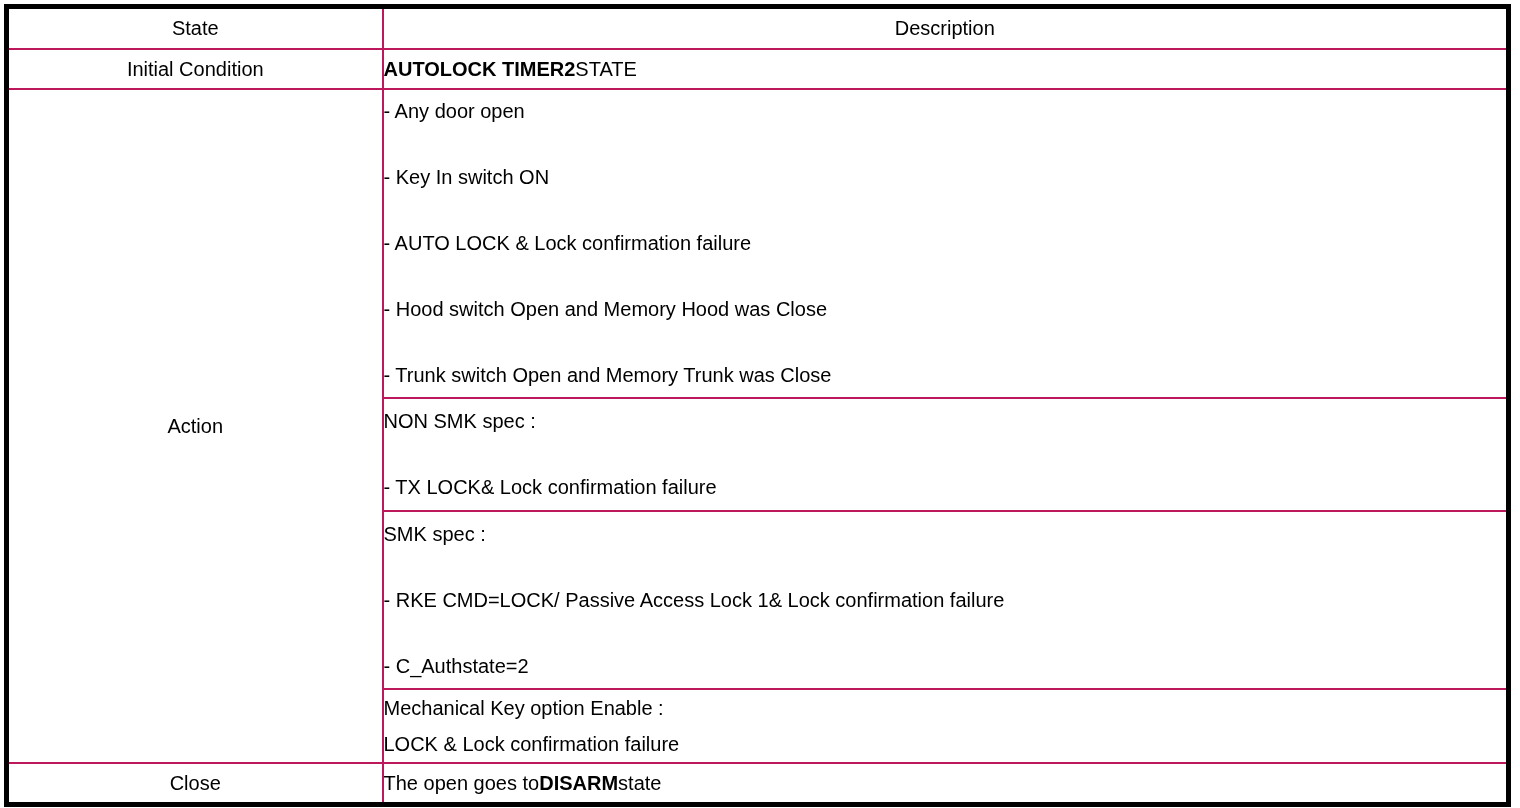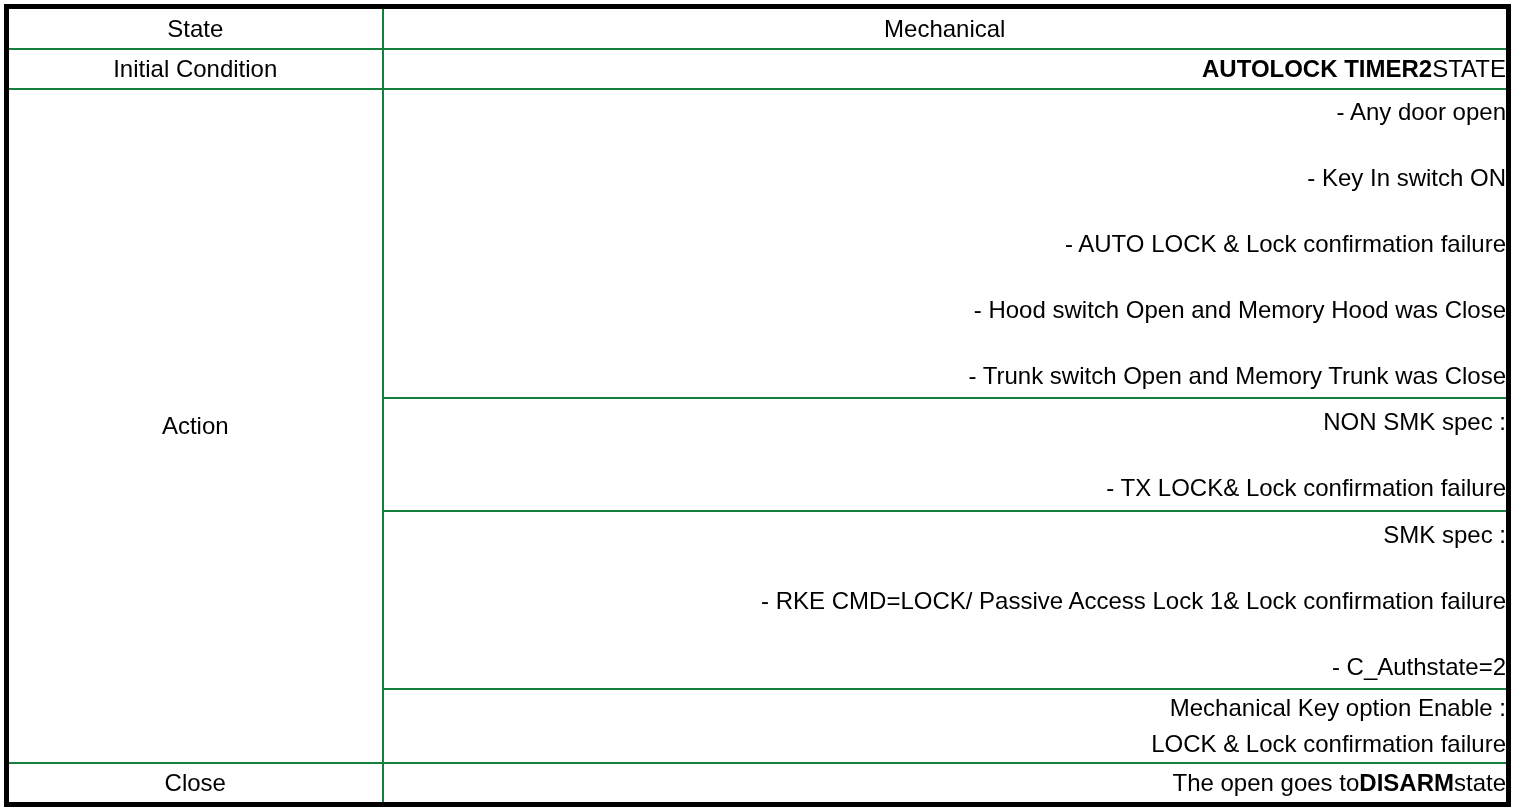--- a/index.html
+++ b/index.html
@@ -18,39 +18,39 @@
     position: absolute;
     left: 4px;
     top: 4px;
     width: 1507px;
     border-collapse: collapse;
     table-layout: fixed;
     border: 5px solid #000000;
     background: #ffffff;
   }
   table.spec-table td, table.spec-table th {
-    border: 2px solid #15803d;
-    font-size: 24px;
+    border: 2px solid #be185d;
+    font-size: 20px;
     font-weight: normal;
     vertical-align: middle;
     overflow: hidden;
     padding: 0;
   }
   col.state-col { width: 376px; }
   th.head-cell {
     font-size: 21px;
     font-weight: bold;
     text-align: center;
     height: 39px;
   }
   td.state-cell {
     text-align: center;
   }
   td.desc-cell {
-    text-align: right;
+    text-align: left;
     padding-left: 5px;
     padding-right: 4px;
   }
   .bold { font-weight: bold; }
   .lines {
     white-space: pre-line;
     line-height: 33px;
   }
   .lines-tight {
     white-space: pre-line;
@@ -67,21 +67,21 @@
 <body>
 
 <table class="spec-table">
   <colgroup>
     <col class="state-col">
     <col class="desc-col">
   </colgroup>
   <tbody>
     <tr class="r-head">
       <th class="head-cell">State</th>
-      <th class="head-cell">Mechanical</th>
+      <th class="head-cell">Description</th>
     </tr>
 
     <tr class="r-initial">
       <td class="state-cell">Initial Condition</td>
       <td class="desc-cell">
         <span class="bold">AUTOLOCK TIMER2</span><span>STATE</span>
       </td>
     </tr>
 
     <tr class="r-ev1">

